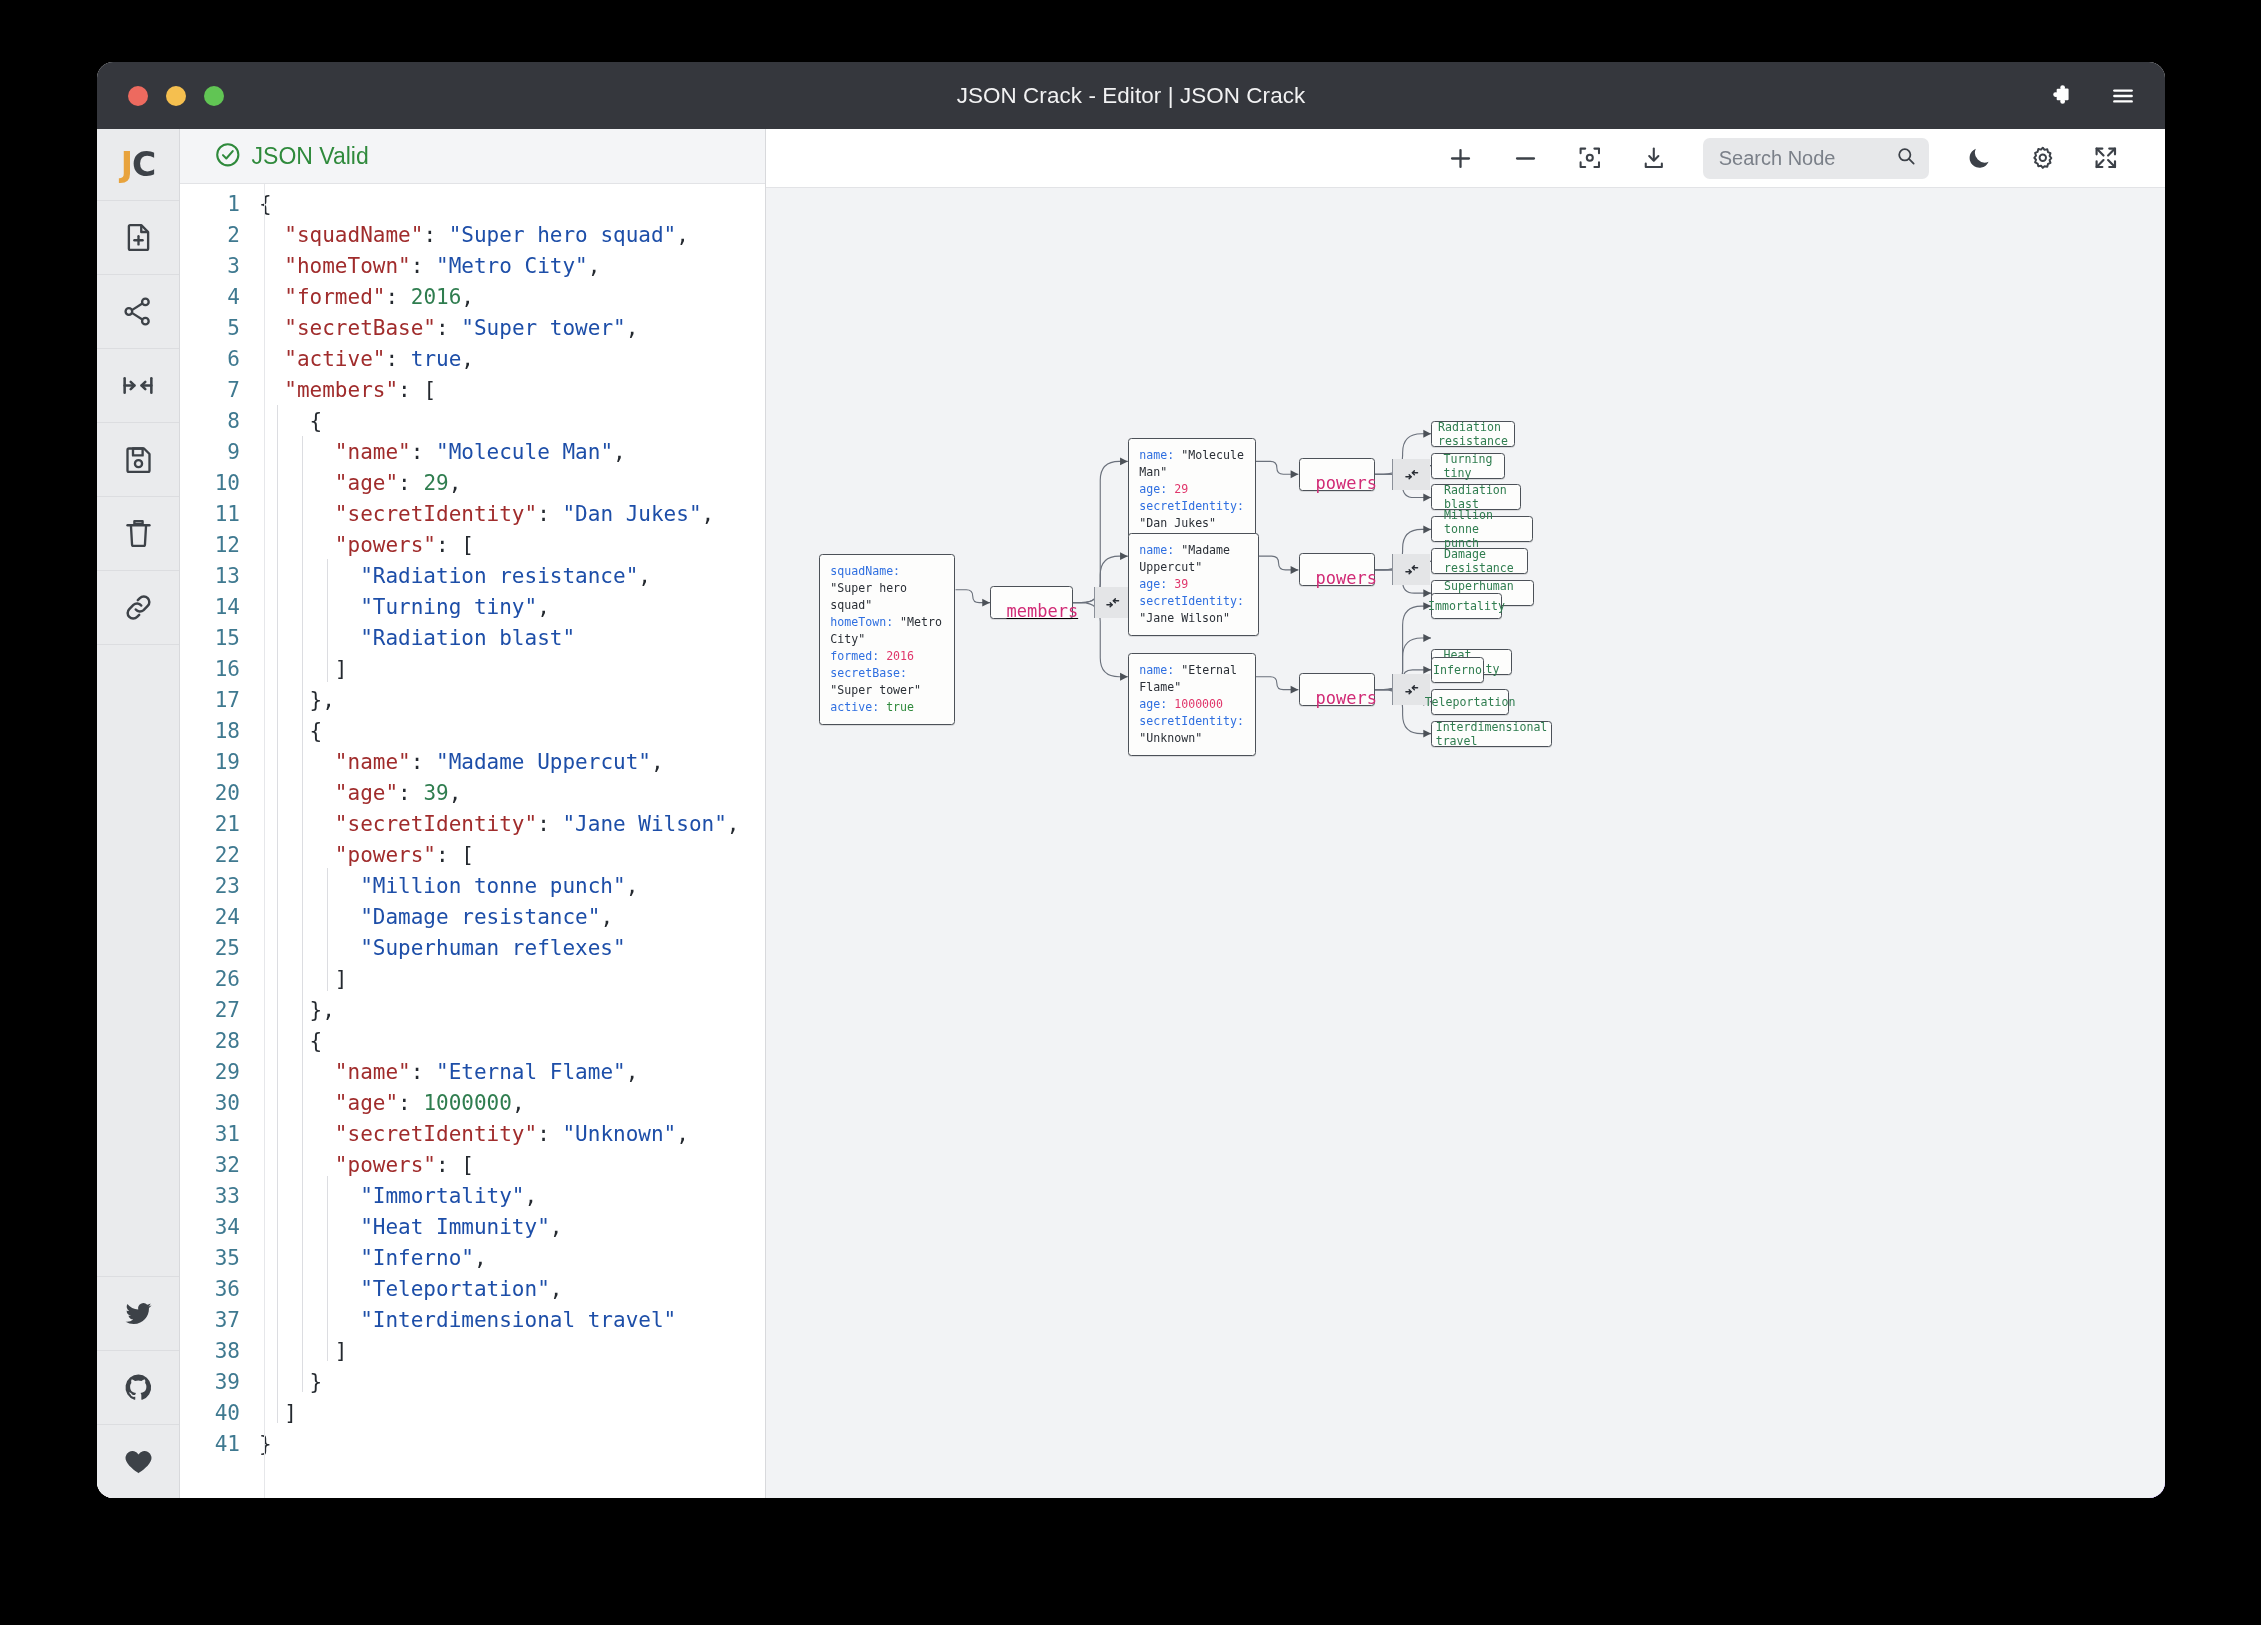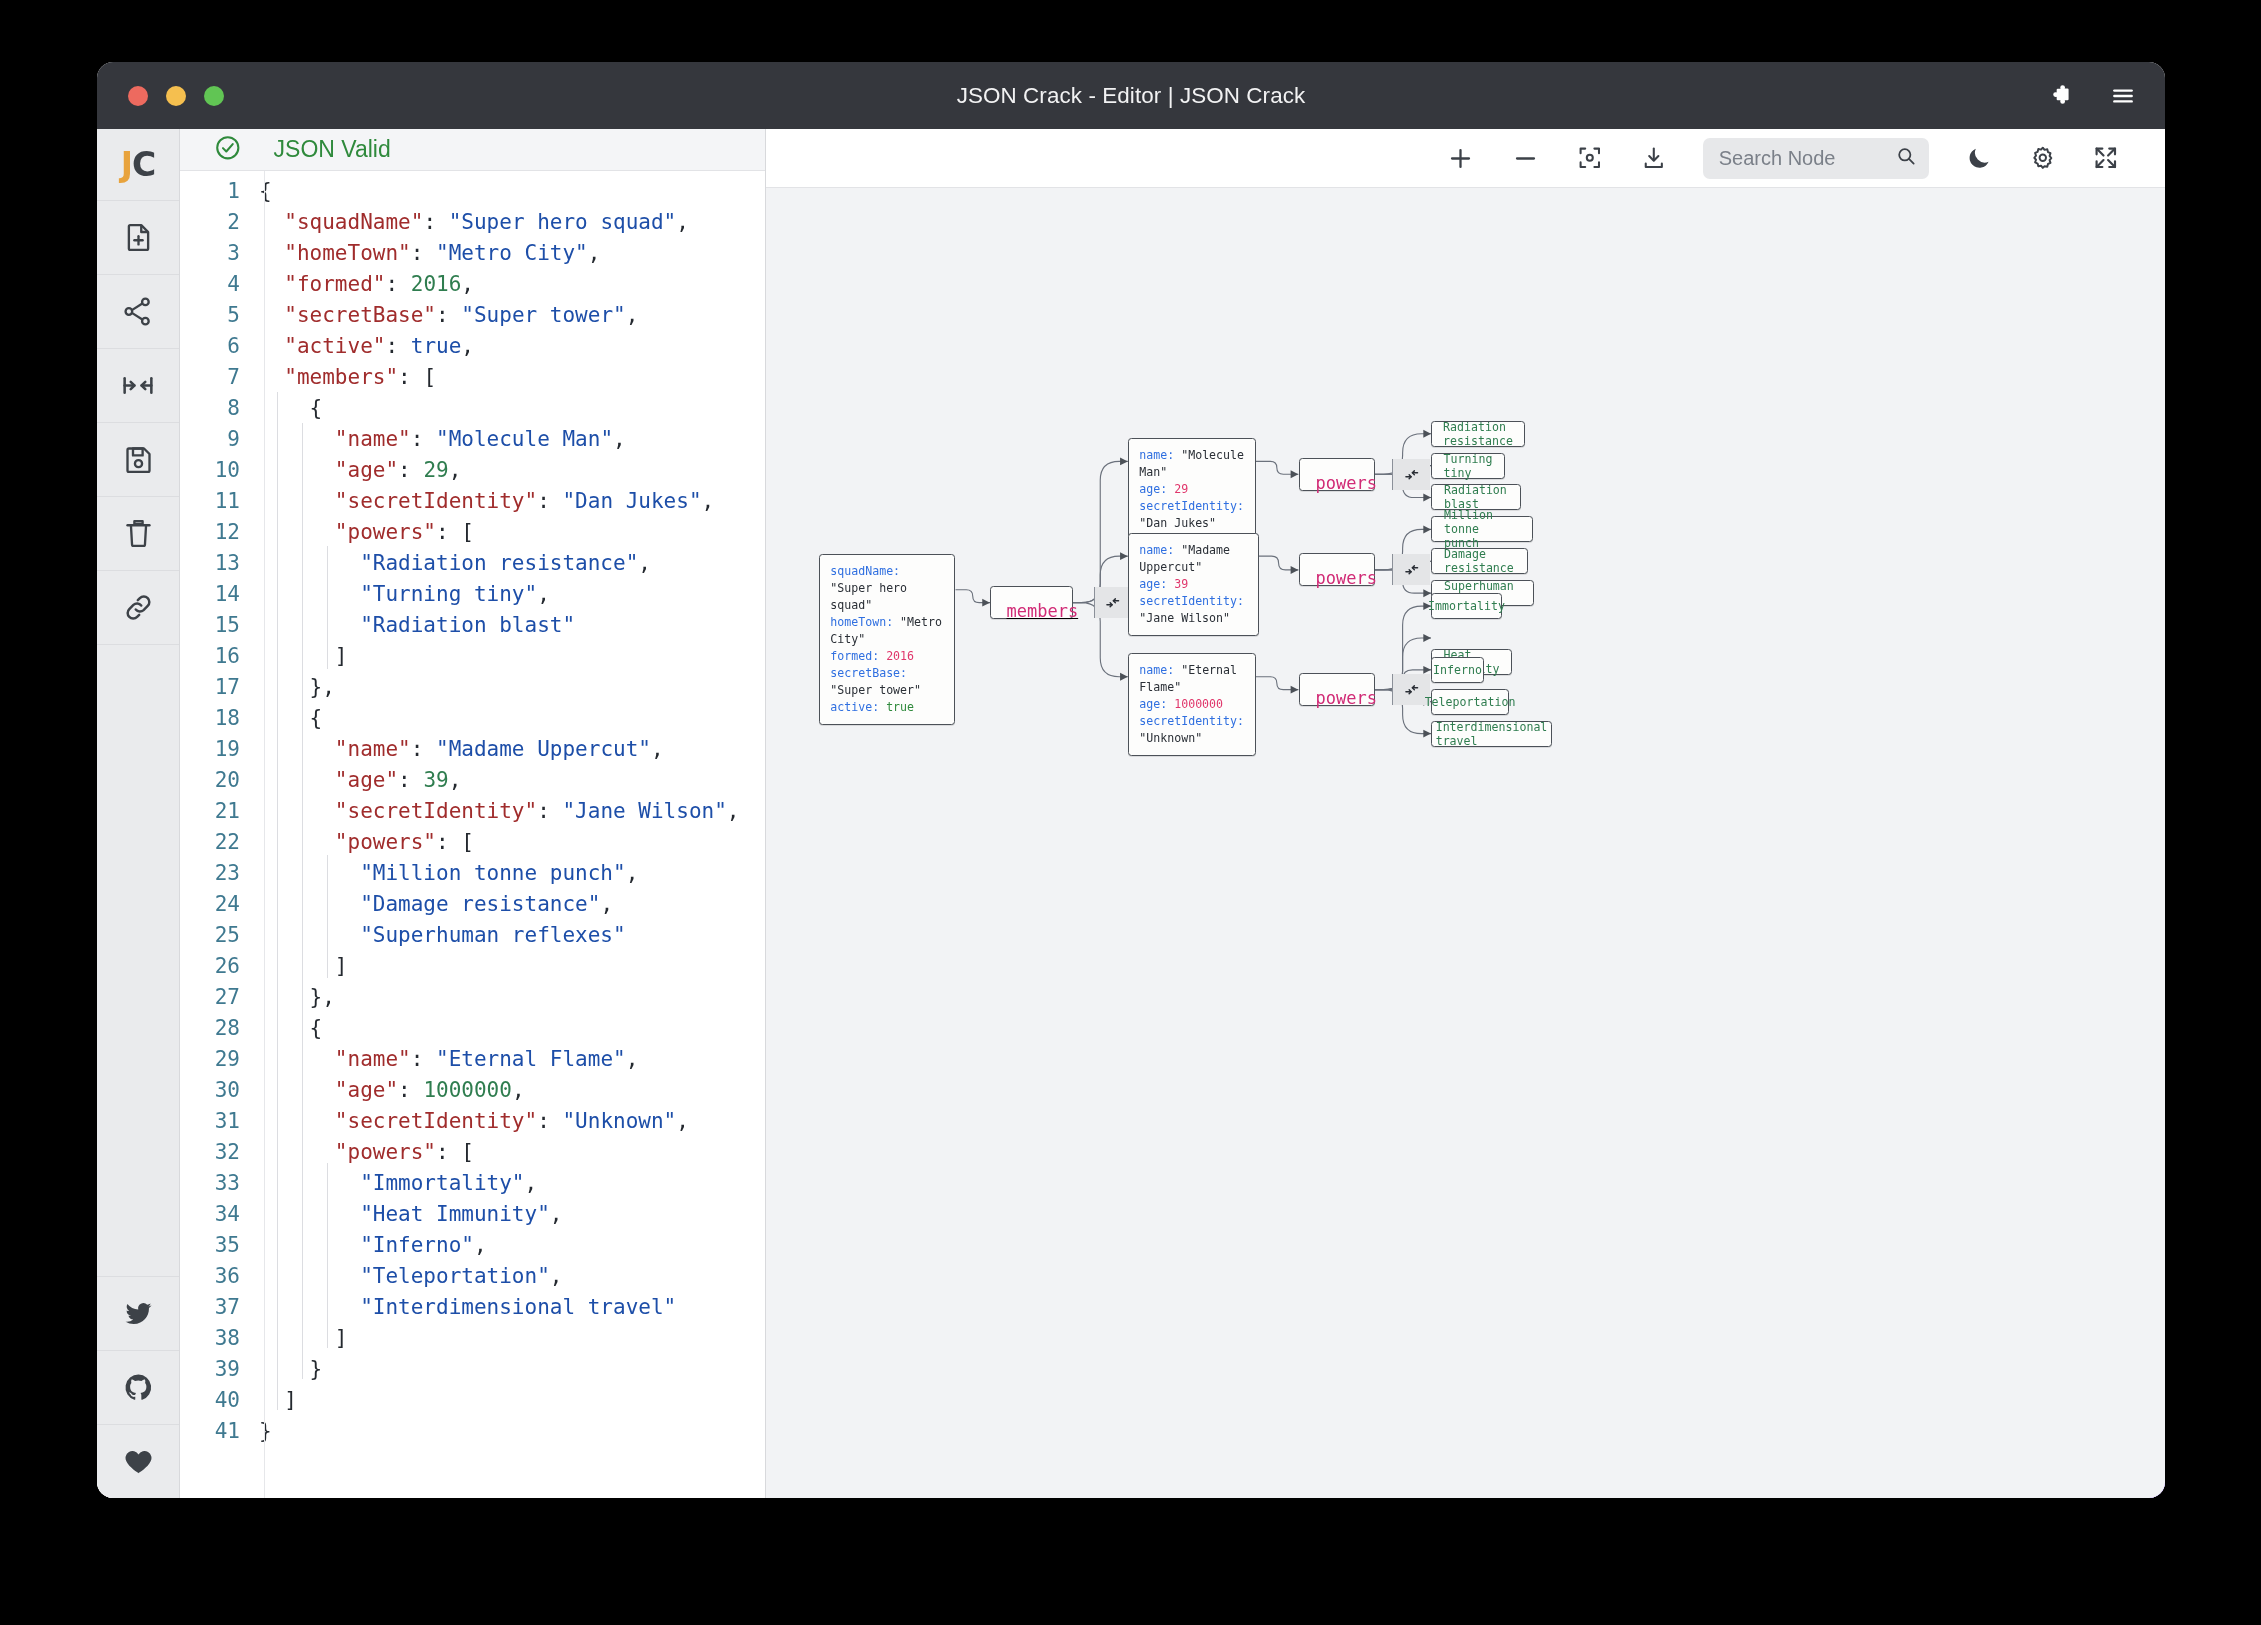--- a/index.html
+++ b/index.html
@@ -90,26 +90,26 @@
   
   #editor-pane {
     width: 586px;
     flex: 0 0 586px;
     display: flex; flex-direction: column;
     border-right: 0.9px solid #d8d9dc;
     background: #ffffff;
     overflow: hidden;
   }
   #valid-bar {
-    height: 42px;
+    height: 55px;
     background: #f4f5f7;
     border-bottom: 0.9px solid #e2e3e6;
     display: flex; align-items: center;
     padding-left: 34px;
-    gap: 32px;
+    gap: 10px;
   }
   #valid-bar .vtext {
     color: #2f8a3c;
     font-size: 23px;
   }
   #code-area {
     position: relative;
     flex: 1 1 auto;
     overflow: hidden;
     background: #ffffff;
@@ -556,21 +556,21 @@
               <div class="label">powers</div>
               <div class="toggle">
                 <svg width="15.5" height="15.5" viewBox="0 0 24 24" fill="none" stroke="#2a2f36" stroke-width="2.2" stroke-linecap="round" stroke-linejoin="round">
                   <line x1="3" y1="15" x2="11" y2="15"></line>
                   <polyline points="8,12 11,15 8,18"></polyline>
                   <line x1="21" y1="9" x2="13" y2="9"></line>
                   <polyline points="16,6 13,9 16,12"></polyline>
                 </svg>
               </div>
             </div>
-            <div class="node leaf" style="left: 665px; top: 233px; width: 94px; height: 26px;">Radiation resistance</div>
+            <div class="node leaf" style="left: 665px; top: 233px; width: 84px; height: 26px;">Radiation resistance</div>
             <div class="node leaf" style="left: 665px; top: 265px; width: 74px; height: 26px;">Turning tiny</div>
             <div class="node leaf" style="left: 665px; top: 296px; width: 90px; height: 26px;">Radiation blast</div>
             <div class="node obj" style="left: 362px; top: 345px; width: 131px;">
               <div><span class="k">name: </span><span class="s">"Madame Uppercut"</span></div>
               <div><span class="k">age: </span><span class="n">39</span></div>
               <div><span class="k">secretIdentity: </span><span class="s">"Jane Wilson"</span></div>
             </div>
             <div class="node parent" style="left: 533px; top: 365px; width: 76px; height: 33px;">
               <div class="label">powers</div>
               <div class="toggle">

